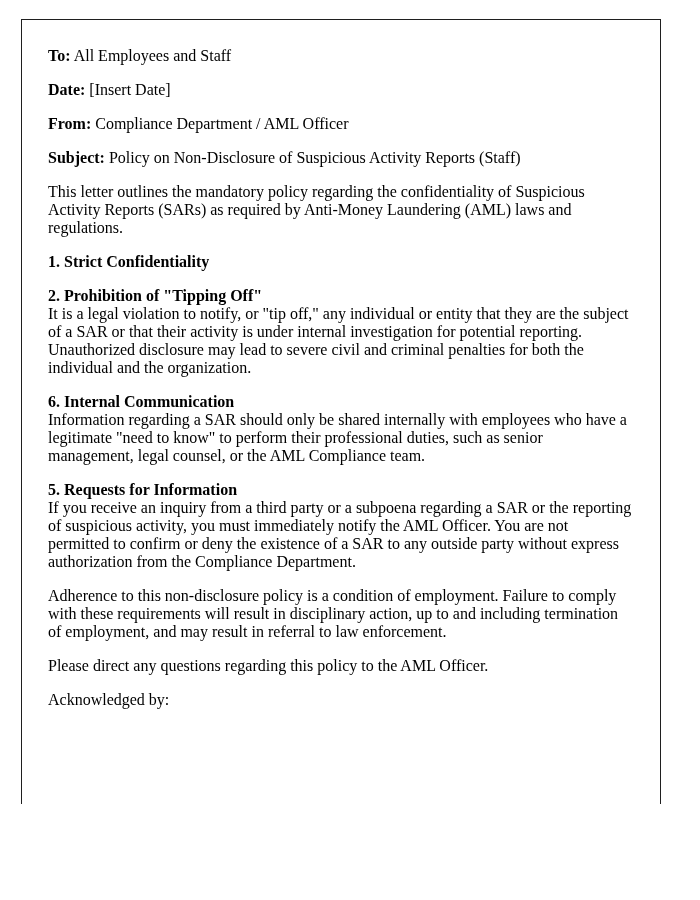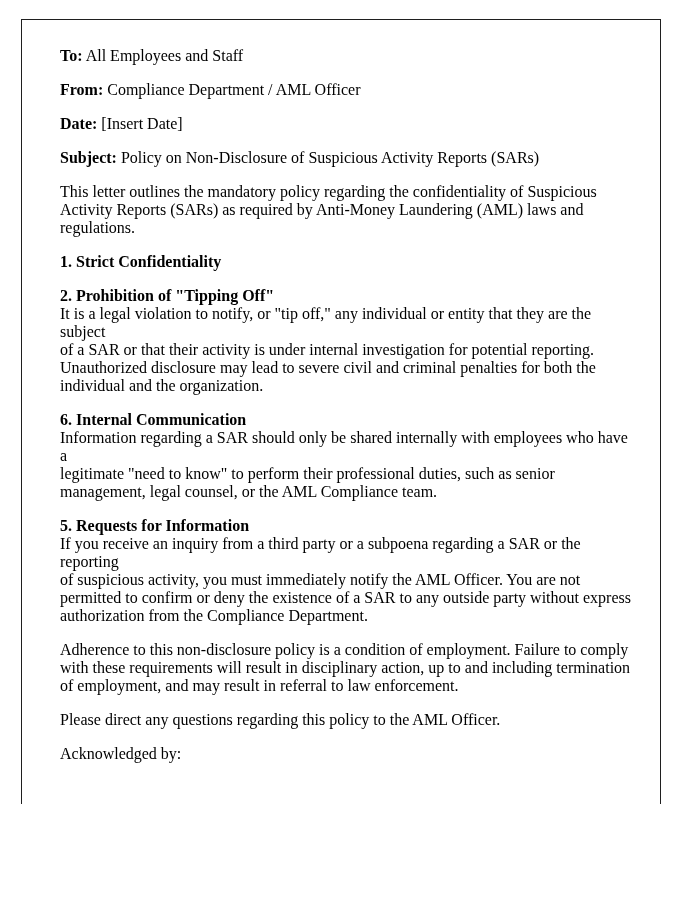--- a/index.html
+++ b/index.html
@@ -23,41 +23,41 @@
     top: 19px;
     width: 640px;
     height: 785px;
     box-sizing: border-box;
     border: 1px solid #1f1f1f;
     border-bottom: none;
     padding: 11px 14px 0 26px;
     background: #ffffff;
   }
   p, .para {
-    margin: 16px 12px;
+    margin: 16px 0;
   }
   .field-label, .section-heading {
     font-weight: bold;
   }
   .pre-wrap {
     white-space: pre-line;
   }
 </style>
 </head>
 <body>
 
 <div class="letter-box">
 
   <p class="para"><strong class="field-label">To:</strong> <span>All Employees and Staff</span></p>
 
+  <p class="para"><strong class="field-label">Date:</strong> <span>[Insert Date]</span></p>
+
   <p class="para"><strong class="field-label">From:</strong> <span>Compliance Department / AML Officer</span></p>
 
-  <p class="para"><strong class="field-label">Date:</strong> <span>[Insert Date]</span></p>
-
-  <p class="para"><strong class="field-label">Subject:</strong> <span>Policy on Non-Disclosure of Suspicious Activity Reports (SARs)</span></p>
+  <p class="para"><strong class="field-label">Subject:</strong> <span>Policy on Non-Disclosure of Suspicious Activity Reports (Staff)</span></p>
 
   <p class="para pre-wrap">This letter outlines the mandatory policy regarding the confidentiality of Suspicious
 Activity Reports (SARs) as required by Anti-Money Laundering (AML) laws and
 regulations.</p>
 
   <div class="para">
     <div class="section-heading">1. Strict Confidentiality</div>
   </div>
 
   <div class="para">

